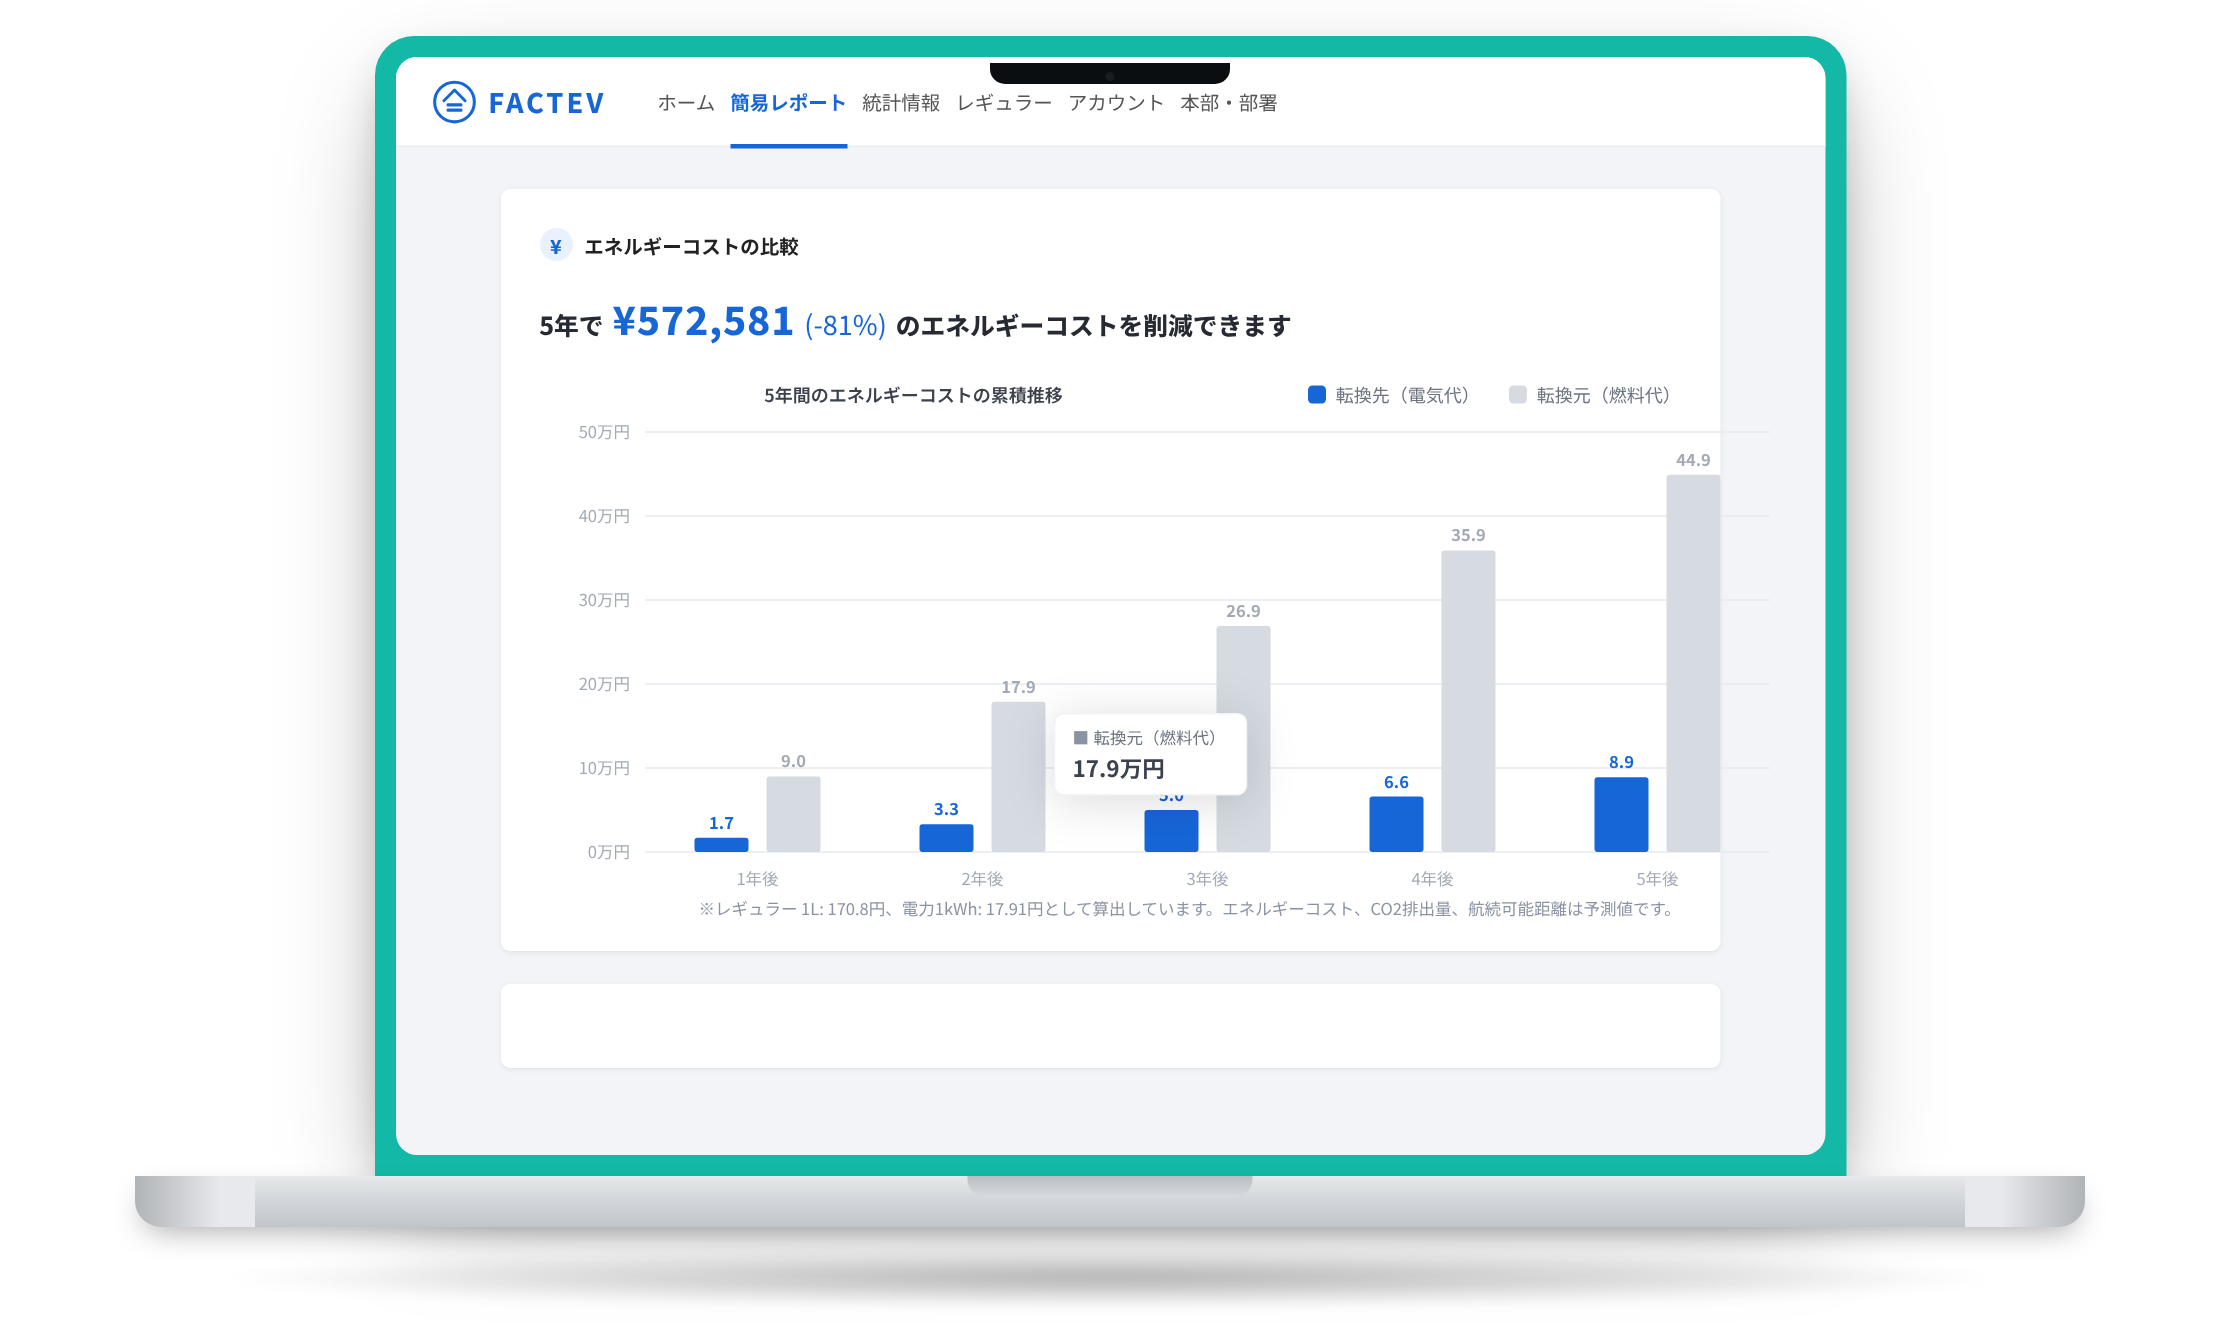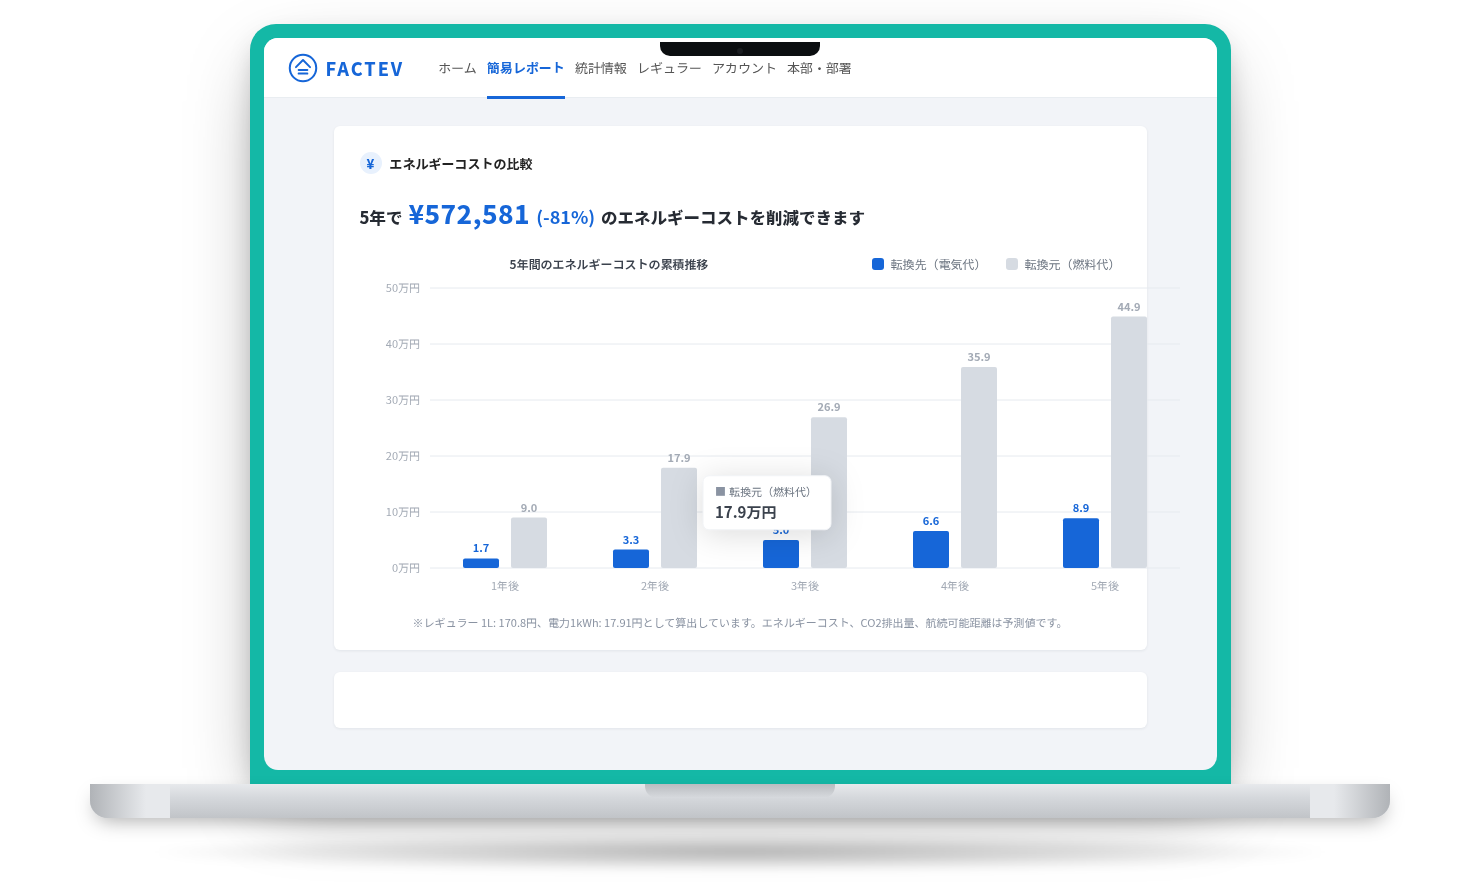--- a/index.html
+++ b/index.html
@@ -30,36 +30,36 @@
 .who .n{font-size:13px;font-weight:700;color:#222}
 .who .d{font-size:11px;color:#8a93a2;margin-top:2px}
 
 .page{padding:28px 70px}
 .card{background:#fff;border-radius:6px;padding:26px 26px 20px 26px;box-shadow:0 1px 3px rgba(40,50,70,0.08)}
 .card2{background:#fff;border-radius:6px;height:56px;margin-top:22px;box-shadow:0 1px 3px rgba(40,50,70,0.08)}
 .chead{display:flex;align-items:center;gap:8px;font-size:13px;font-weight:700;color:#222}
 .ybadge{width:22px;height:22px;border-radius:50%;background:#e8f1fd;display:flex;align-items:center;justify-content:center;color:#1666d8;font-size:13px;font-weight:800}
 .summary{margin:20px 0 24px 0;font-size:16.5px;font-weight:800;color:#262b33;display:flex;flex-wrap:wrap;align-items:baseline;gap:6px}
 .summary .yen{font-size:26px;color:#1666d8;font-weight:800;letter-spacing:0.5px}
-.summary .pct{font-size:18px;color:#1666d8;font-weight:700}
+.summary .pct{font-size:18px;color:#1666d8;font-weight:400}
 .chart-wrap{margin-top:10px}
 .chart-head{display:flex;align-items:flex-start;gap:14px;font-size:12px;color:#5b6470;margin-bottom:6px}
 .chart-title{flex:1;text-align:center;font-weight:600;color:#3b424d}
 .legend{display:flex;gap:20px;align-items:center;font-size:12px;color:#6b7480}
 .sw{width:12px;height:12px;border-radius:3px;display:inline-block;margin-right:6px;vertical-align:-1px}
 svg.chart{display:block}
 .bar-e{fill:#1666d8}
 .bar-f{fill:#d6dbe2}
 .axis-l{stroke:#e6eaef;stroke-width:1}
 .tick{fill:#a3aab5;font-size:11px}
 .val-e{fill:#1666d8;font-size:11px;font-weight:700;text-anchor:middle}
 .val-f{fill:#a3aab5;font-size:11px;font-weight:700;text-anchor:middle}
 .tooltip{fill:#fff;stroke:#f1f3f6}
 .tt-shadow{filter:drop-shadow(0 4px 16px rgba(0,0,0,0.14))}
-.note{font-size:11px;color:#8a93a2;text-align:center;margin-top:16px}
+.note{font-size:11px;color:#8a93a2;text-align:right;}
 </style>
 </head>
 <body>
 
 <div class="laptop">
   <div class="notch"></div>
   <div class="cam"></div>
   <div class="screen">
     <div class="display">
 

